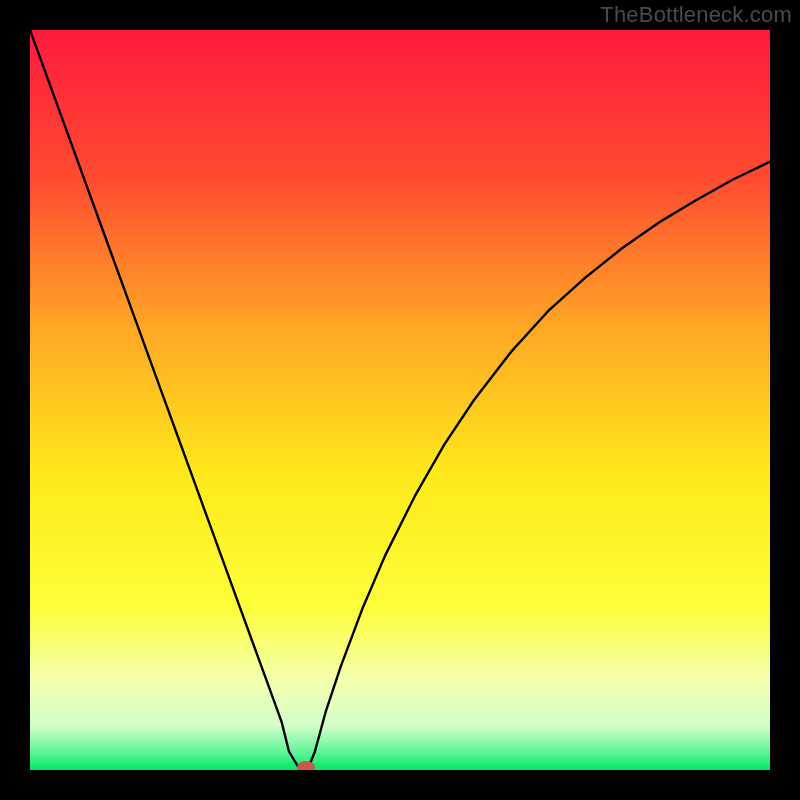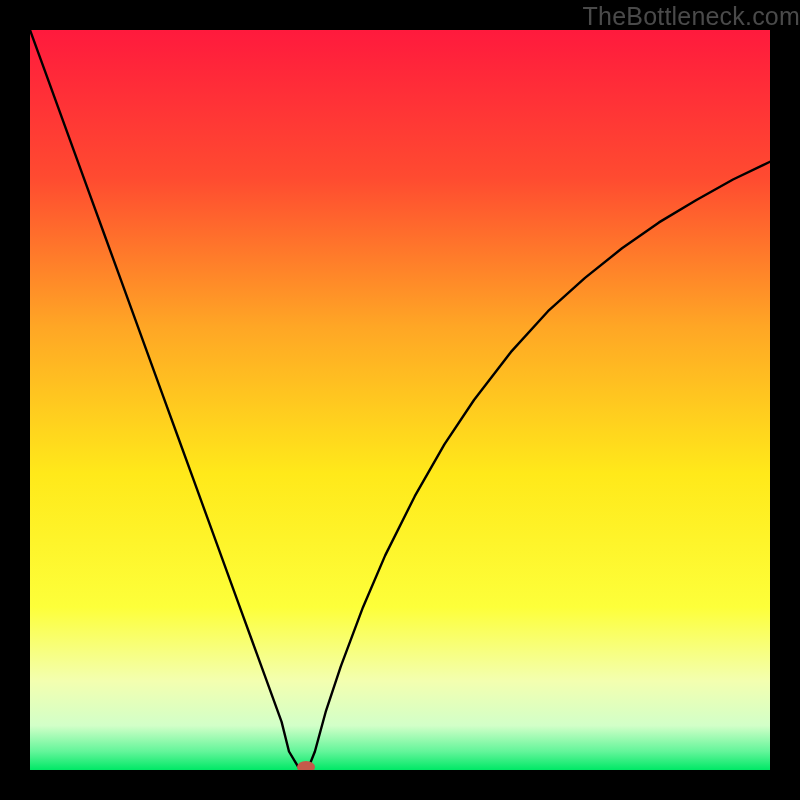--- a/index.html
+++ b/index.html
@@ -12,23 +12,23 @@
     overflow: hidden;
   }
   .stage {
     position: relative;
     width: 800px;
     height: 800px;
   }
   .watermark {
     position: absolute;
     top: 2px;
-    right: 0;
+    right: 8px;
     color: #4a4a4a;
-    font-size: 25px;
+    font-size: 22px;
     font-weight: 500;
     letter-spacing: 0.2px;
     user-select: none;
   }
   .plot-area {
     position: absolute;
     left: 30px;
     top: 30px;
     width: 740px;
     height: 740px;

